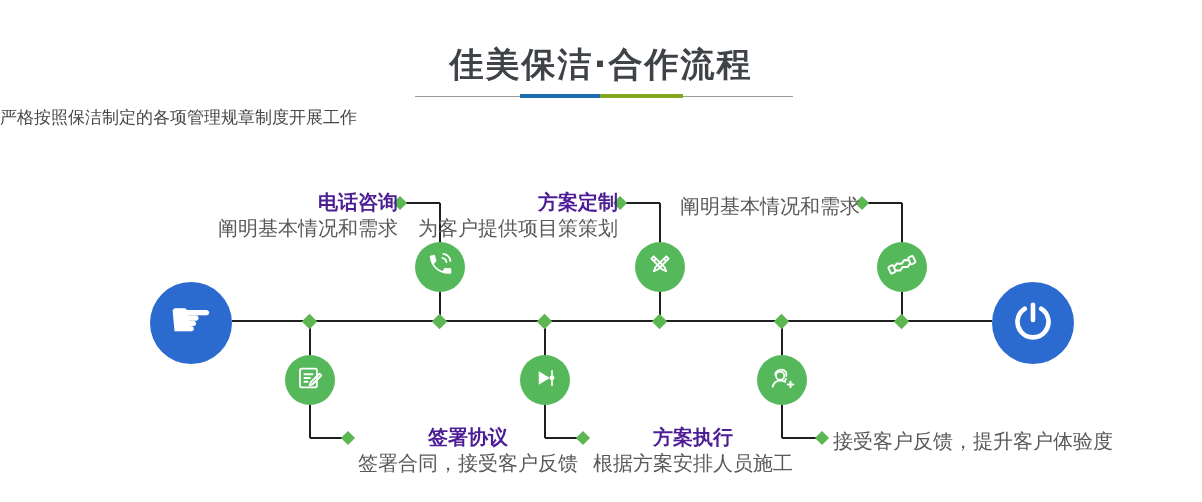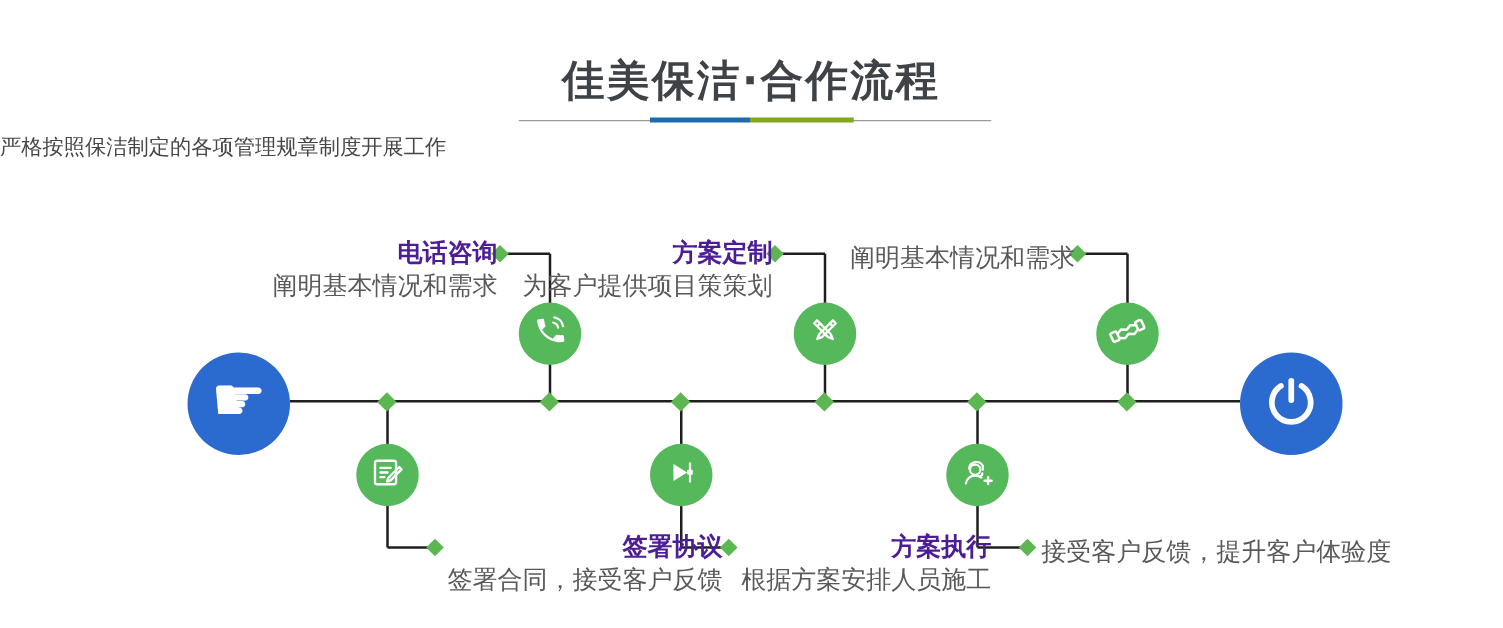--- a/index.html
+++ b/index.html
@@ -28,21 +28,21 @@
     display:flex;align-items:center;justify-content:center;z-index:3;}
   .bcircle{position:absolute;width:82px;height:82px;border-radius:50%;background:#2b6ace;
     display:flex;align-items:center;justify-content:center;z-index:3;}
   .hand-glyph{color:#ffffff;font-size:50px;line-height:1;transform:translateY(-3px);}
 
   
   .steplabel{position:absolute;z-index:2;}
   .steplabel .t{font-size:20px;font-weight:700;color:#4c1d95;line-height:22px;}
   .steplabel .d{font-size:20px;color:#595959;line-height:18px;margin-top:6px;white-space:nowrap;}
   .top-label{text-align:right;}
-  .bottom-label{text-align:right;}
+  .bottom-label{text-align:center;}
 </style>
 </head>
 <body>
 
 <div class="canvas">
 
   <h1 class="page-title">佳美保洁·合作流程</h1>
   <div class="seg seg-gray"></div>
   <div class="seg seg-blue"></div>
   <div class="seg seg-green"></div>

